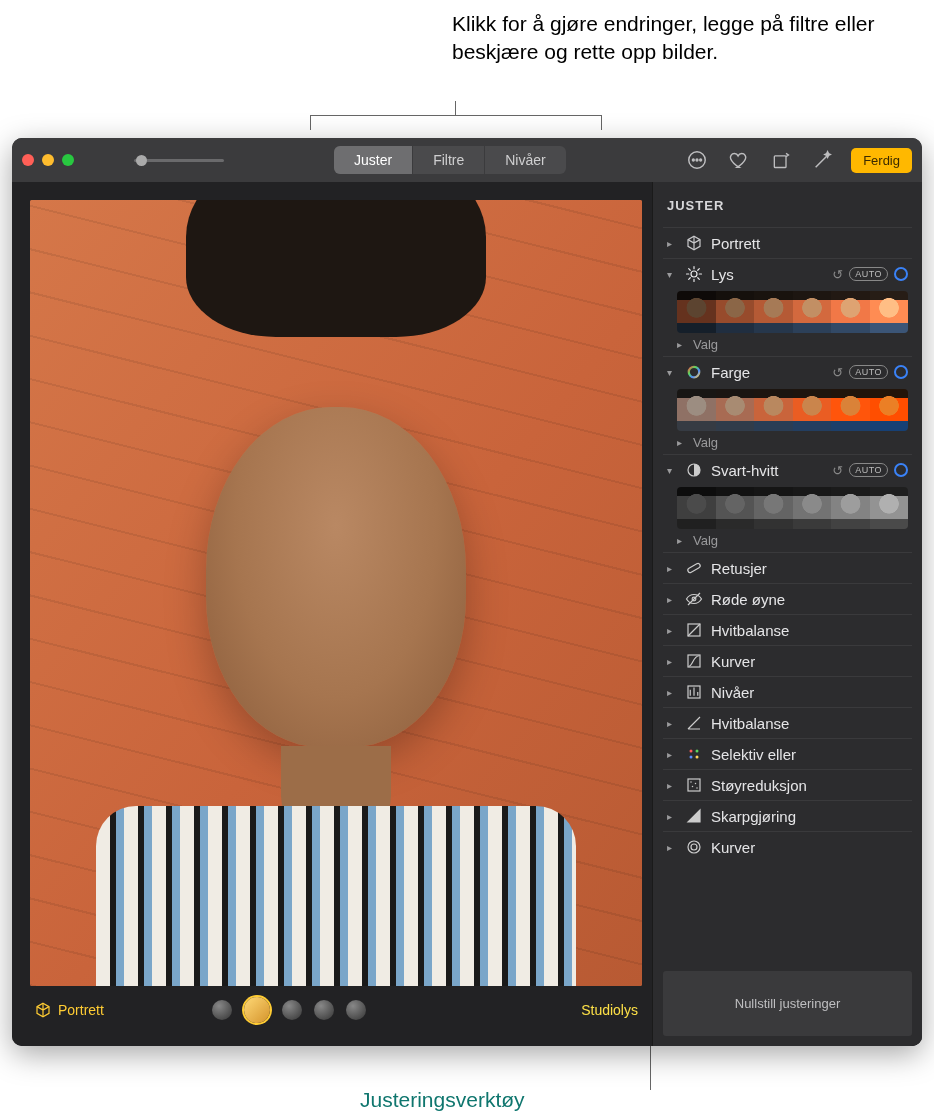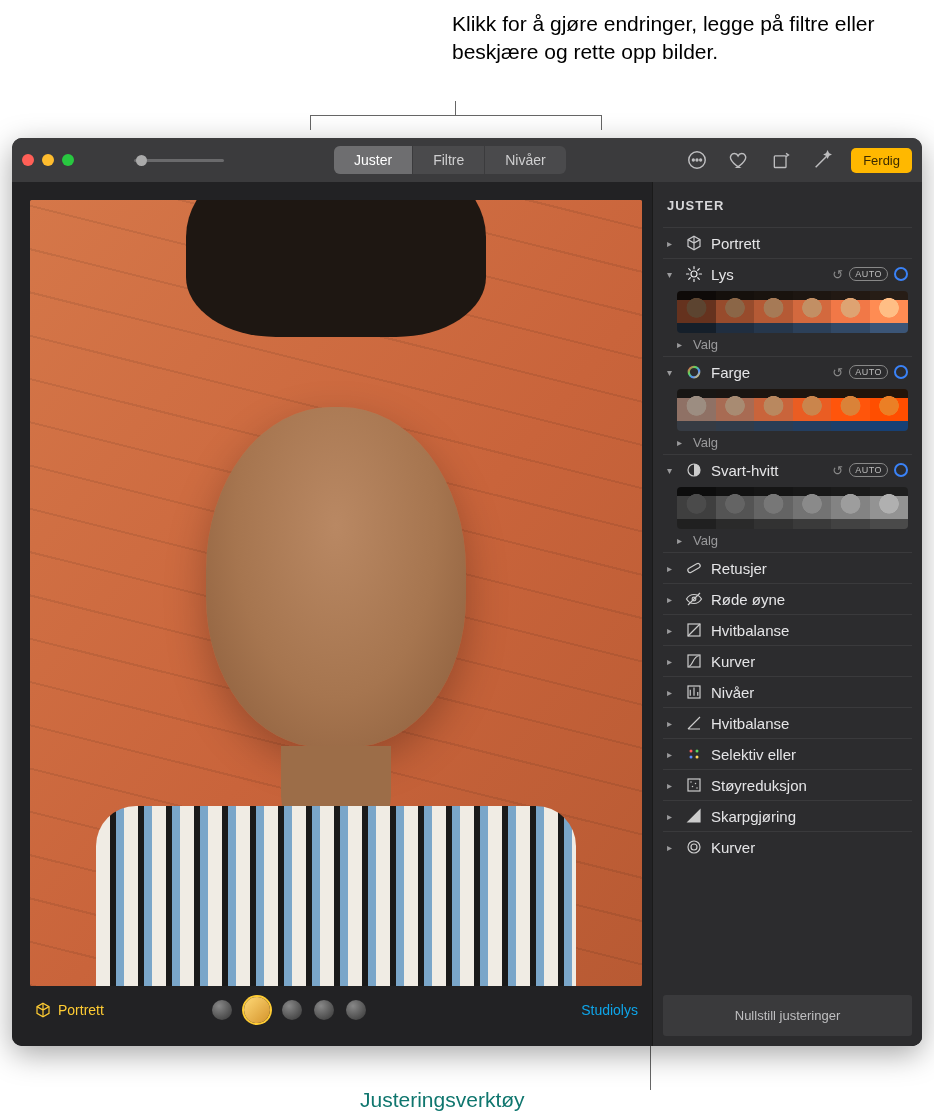--- a/index.html
+++ b/index.html
@@ -236,21 +236,21 @@
     border-radius: 50%;
     background: radial-gradient(circle at 35% 30%, #888, #333);
     cursor: pointer;
   }
   .lctl.sel {
     width:26px; height:26px;
     box-shadow: 0 0 0 2px #ffcc33;
     background: linear-gradient(135deg,#ffd977,#d4932b);
   }
   .lighting-name {
-    color: #0ea5e9;
+    color: #fde047;
     font-size: 14px;
     margin-left: auto;
   }
 
   .sidebar {
     width: 270px;
     background: #2c2c2e;
     padding: 12px 10px 10px 10px;
     display: flex;
     flex-direction: column;
@@ -352,21 +352,21 @@
     display:flex; align-items:center; gap:6px;
     margin: 2px 0 4px 14px;
     color:#9a9a9c; font-size:13px;
     cursor:pointer;
   }
   .reset-btn {
     margin-top: auto;
     background: #3a3a3c;
     border: none;
     color: #bfbfc1;
-    padding: 13px;
+    padding: 25px;
     border-radius: 3px;
     font-size: 13px;
     cursor: pointer;
   }
   svg { display:block; }
 </style>
 </head>
 <body>
 
 <div class="callout-top">Klikk for å gjøre endringer, legge på filtre eller beskjære og rette opp bilder.</div>

